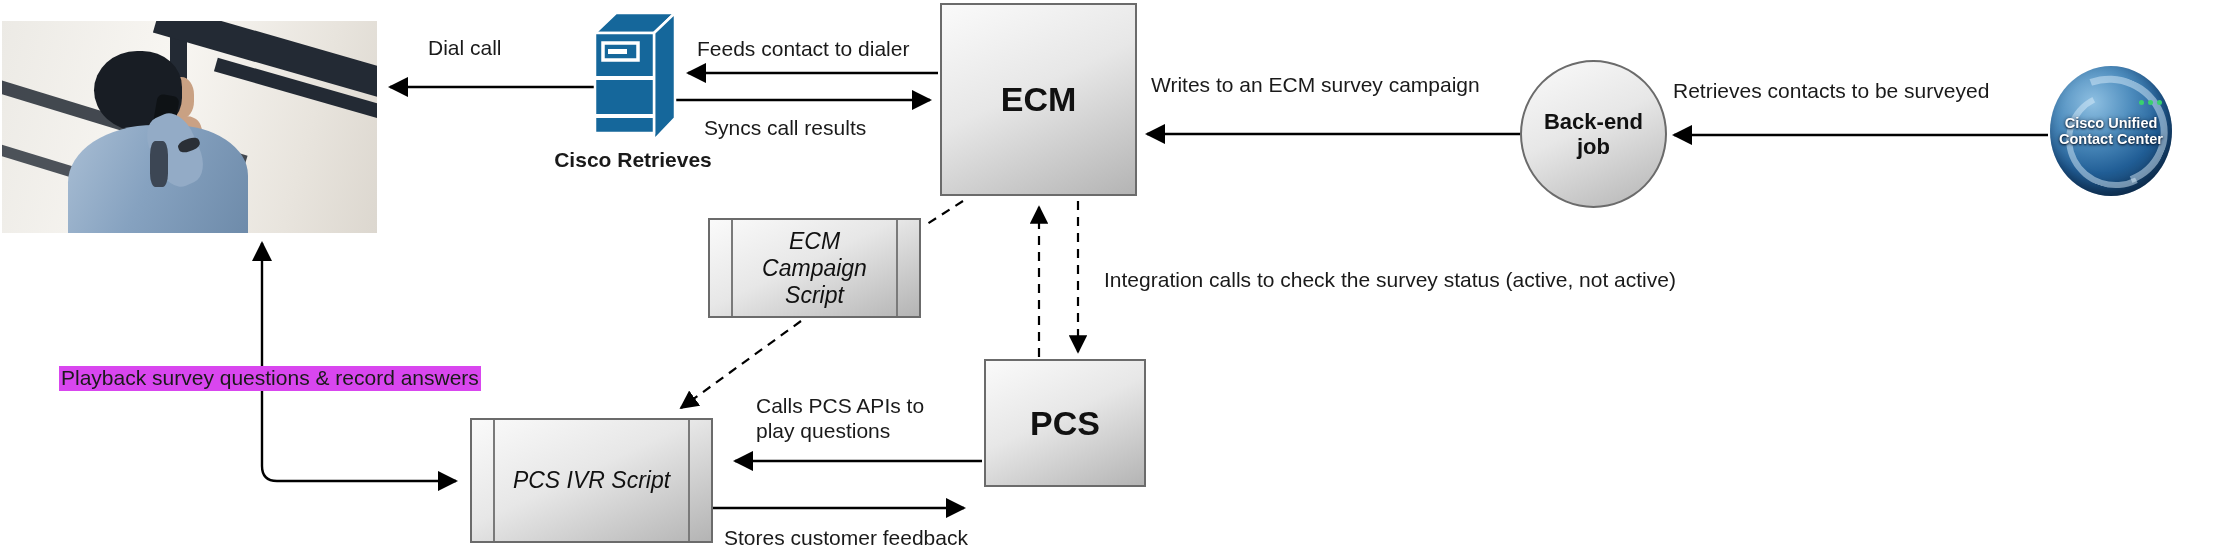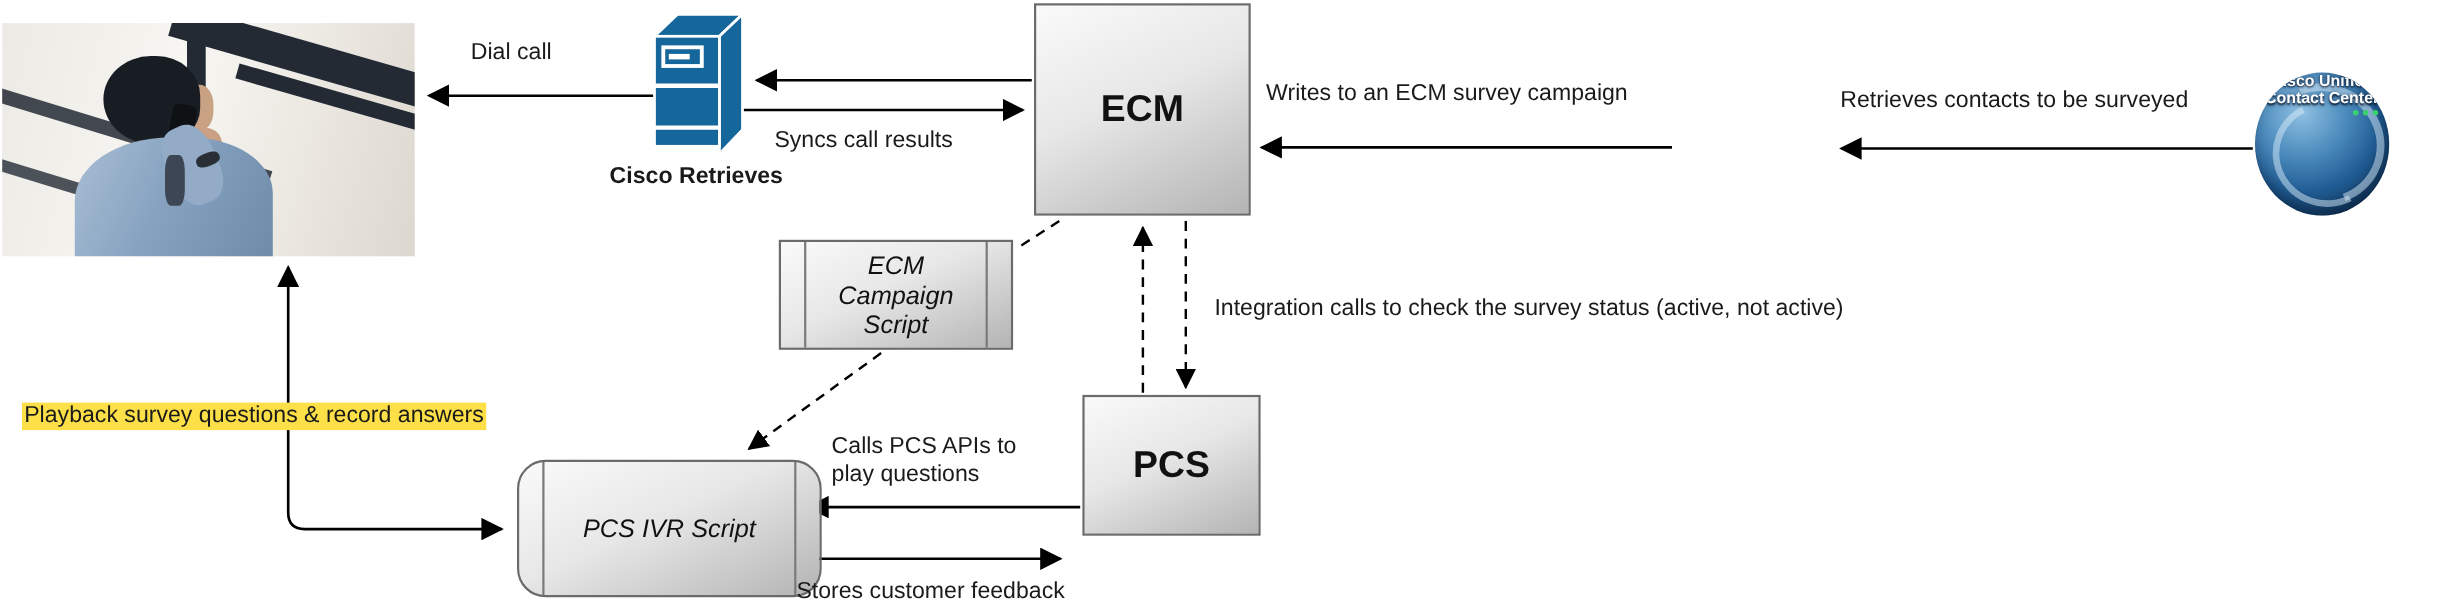--- a/index.html
+++ b/index.html
@@ -4,21 +4,21 @@
 <style>
   html,body{margin:0;padding:0;background:#fff;}
   .canvas{
     position:relative;width:2224px;height:548px;background:#fff;
     font-family:"Liberation Sans", sans-serif;color:#1a1a1a;overflow:hidden;
   }
   .connectors{position:absolute;left:0;top:0;width:2224px;height:548px;}
   .edge{stroke:#000;stroke-width:2.4;fill:none;}
   .edge.dashed{stroke-width:2.2;stroke-dasharray:9 7;}
   .lbl{position:absolute;font-size:21px;line-height:1.18;white-space:nowrap;}
-  .lbl.onwhite{background:#fde047;padding:0 2px;}
+  .lbl.onwhite{background:#d946ef;padding:0 2px;margin-left:39px;}
   .gbox{
     position:absolute;
     background:linear-gradient(155deg,#fafafa 0%,#e7e7e7 45%,#b4b4b4 100%);
     border:2px solid #6b6b6b;
     display:flex;align-items:center;justify-content:center;text-align:center;
     box-sizing:border-box;color:#111;
   }
   .gbox .node-label{font-weight:bold;font-size:34px;}
   .pp .node-label{font-weight:normal;font-style:italic;font-size:23px;width:160px;}
   .pp-bar{position:absolute;top:0;bottom:0;width:2px;background:#7a7a7a;}
@@ -29,21 +29,21 @@
   .photo{
     position:absolute;left:2px;top:21px;width:375px;height:212px;overflow:hidden;
     background:linear-gradient(105deg,#eceae5 0%,#f8f6f2 42%,#e8e4dd 78%,#dcd7cf 100%);
   }
   .photo .shape{position:absolute;}
   .beam{background:#232a34;}
   
   .globe{
     position:absolute;left:2050px;top:66px;width:122px;height:130px;border-radius:50%;
     background:radial-gradient(circle at 35% 28%, #8fc0e2 0%, #4d8cbd 32%, #215e96 58%, #123a5e 88%);
-    display:flex;align-items:flex-start;justify-content:center;text-align:center;overflow:hidden;
+    display:flex;align-items:center;justify-content:center;text-align:center;overflow:hidden;
     box-shadow:inset -4px -8px 14px rgba(0,10,30,.45);
   }
   .globe .swirl{position:absolute;border:7px solid rgba(215,235,250,.5);border-radius:50%;
     border-bottom-color:transparent;border-left-color:transparent;}
   .globe .sw1{width:100px;height:96px;left:4px;top:10px;transform:rotate(24deg);}
   .globe .sw2{width:86px;height:84px;left:16px;top:26px;transform:rotate(198deg);border-width:6px;}
   .globe .dots{position:absolute;width:5px;height:5px;border-radius:50%;background:#39d16e;
     right:28px;top:34px;box-shadow:9px 0 0 #39d16e,18px 0 0 #39d16e;}
   .globe .node-label{
     position:relative;color:#fff;font-weight:bold;font-size:14.5px;line-height:1.12;width:106px;
@@ -101,45 +101,49 @@
     <rect x="20" y="41" width="19" height="5" fill="#fff"></rect>
     <line x1="7" y1="70" x2="66" y2="70" stroke="#fff" stroke-width="4"></line>
     <line x1="7" y1="108" x2="66" y2="108" stroke="#fff" stroke-width="4"></line>
   </svg>
   <div class="lbl" style="left:533px;top:148px;width:200px;text-align:center;font-weight:bold;">Cisco Retrieves</div>
 
   <div class="gbox" style="left:940px;top:3px;width:197px;height:193px;">
     <span class="node-label">ECM</span>
   </div>
 
+  <div class="gbox circle" style="left:1520px;top:60px;width:147px;height:148px;">
+    <span class="node-label">Back-end job</span>
+  </div>
 
   <div class="globe">
     <div class="swirl sw1"></div>
     <div class="swirl sw2"></div>
     <div class="dots"></div>
     <span class="node-label">Cisco Unified Contact Center</span>
   </div>
 
   <div class="gbox pp" style="left:708px;top:218px;width:213px;height:100px;">
     <div class="pp-bar l"></div>
     <div class="pp-bar r"></div>
     <span class="node-label">ECM Campaign Script</span>
   </div>
 
   <div class="gbox" style="left:984px;top:359px;width:162px;height:128px;">
     <span class="node-label">PCS</span>
   </div>
 
-  <div class="gbox pp" style="left:470px;top:418px;width:277px;height:125px;border-radius:26px;">
+  <div class="gbox pp" style="left:470px;top:418px;width:243px;height:125px;">
     <div class="pp-bar l"></div>
     <div class="pp-bar r"></div>
     <span class="node-label">PCS IVR Script</span>
   </div>
 
   <div class="lbl" style="left:428px;top:36px;">Dial call</div>
+  <div class="lbl" style="left:697px;top:37px;">Feeds contact to dialer</div>
   <div class="lbl" style="left:704px;top:116px;">Syncs call results</div>
   <div class="lbl" style="left:1151px;top:73px;">Writes to an ECM survey campaign</div>
   <div class="lbl" style="left:1673px;top:79px;">Retrieves contacts to be surveyed</div>
   <div class="lbl" style="left:1104px;top:268px;">Integration calls to check the survey status (active, not active)</div>
   <div class="lbl" style="left:756px;top:394px;white-space:normal;width:195px;">Calls PCS APIs to play questions</div>
   <div class="lbl" style="left:724px;top:526px;">Stores customer feedback</div>
   <div class="lbl onwhite" style="left:20px;top:366px;">Playback survey questions &amp; record answers</div>
 
 </div>
 

